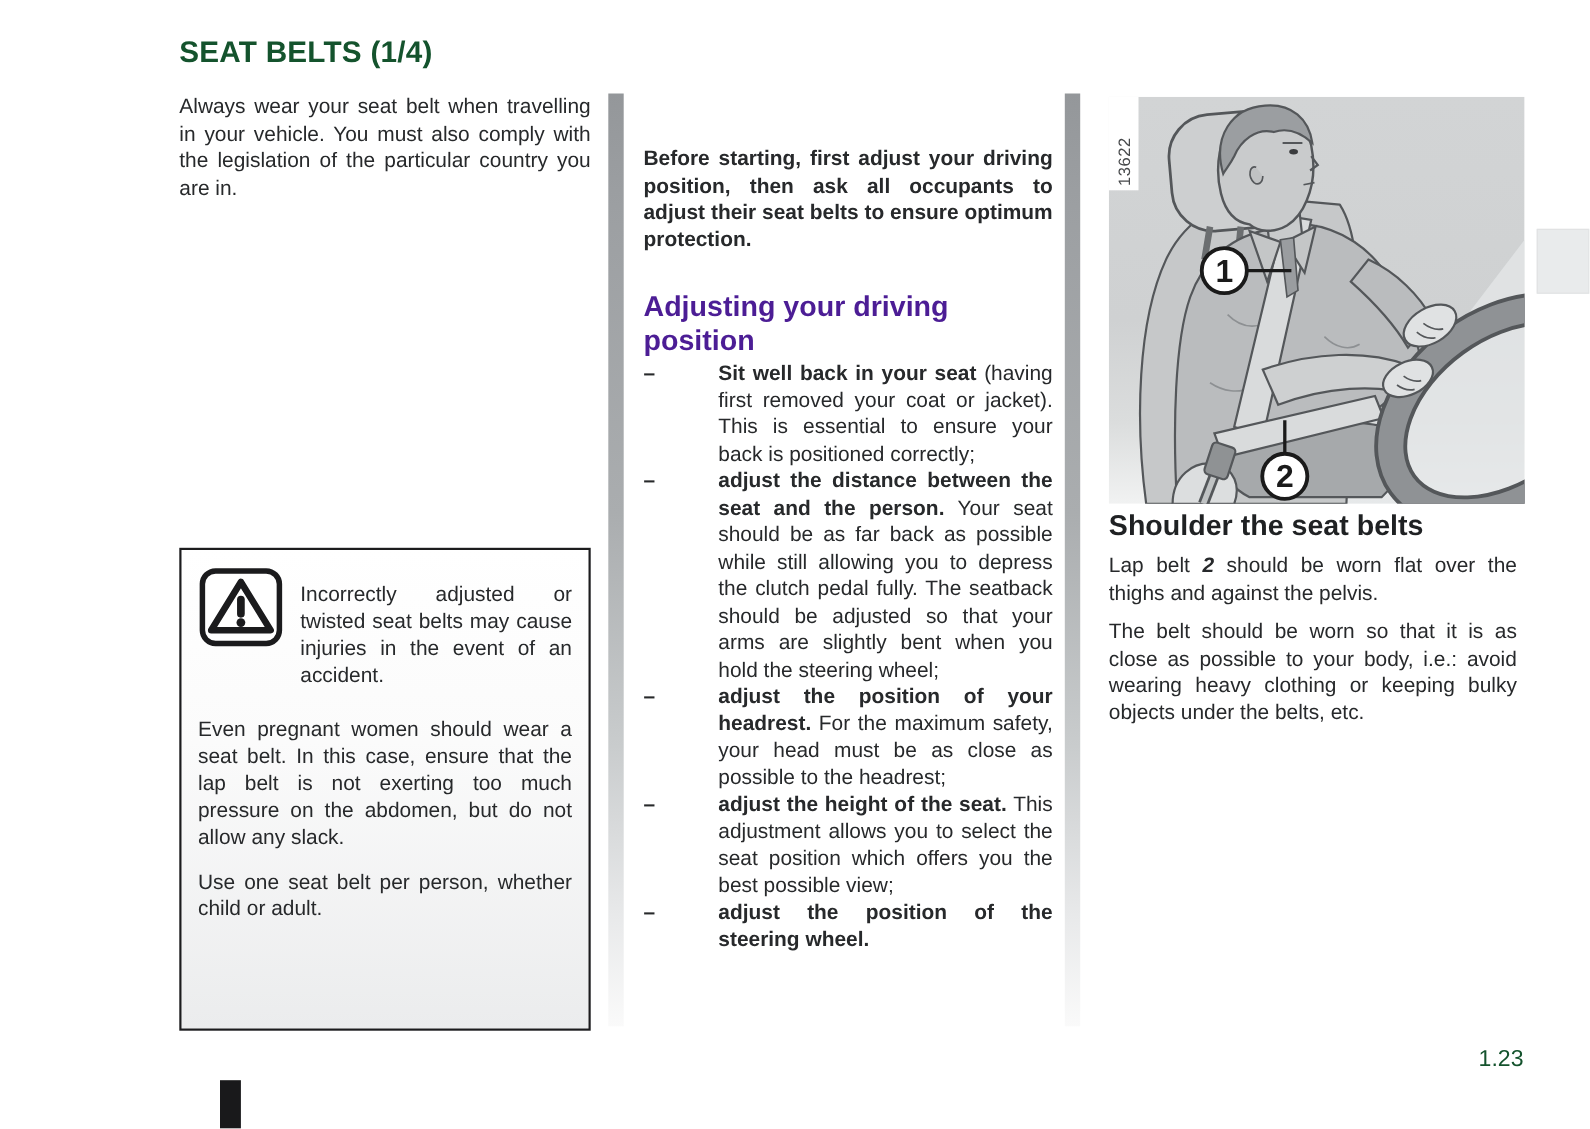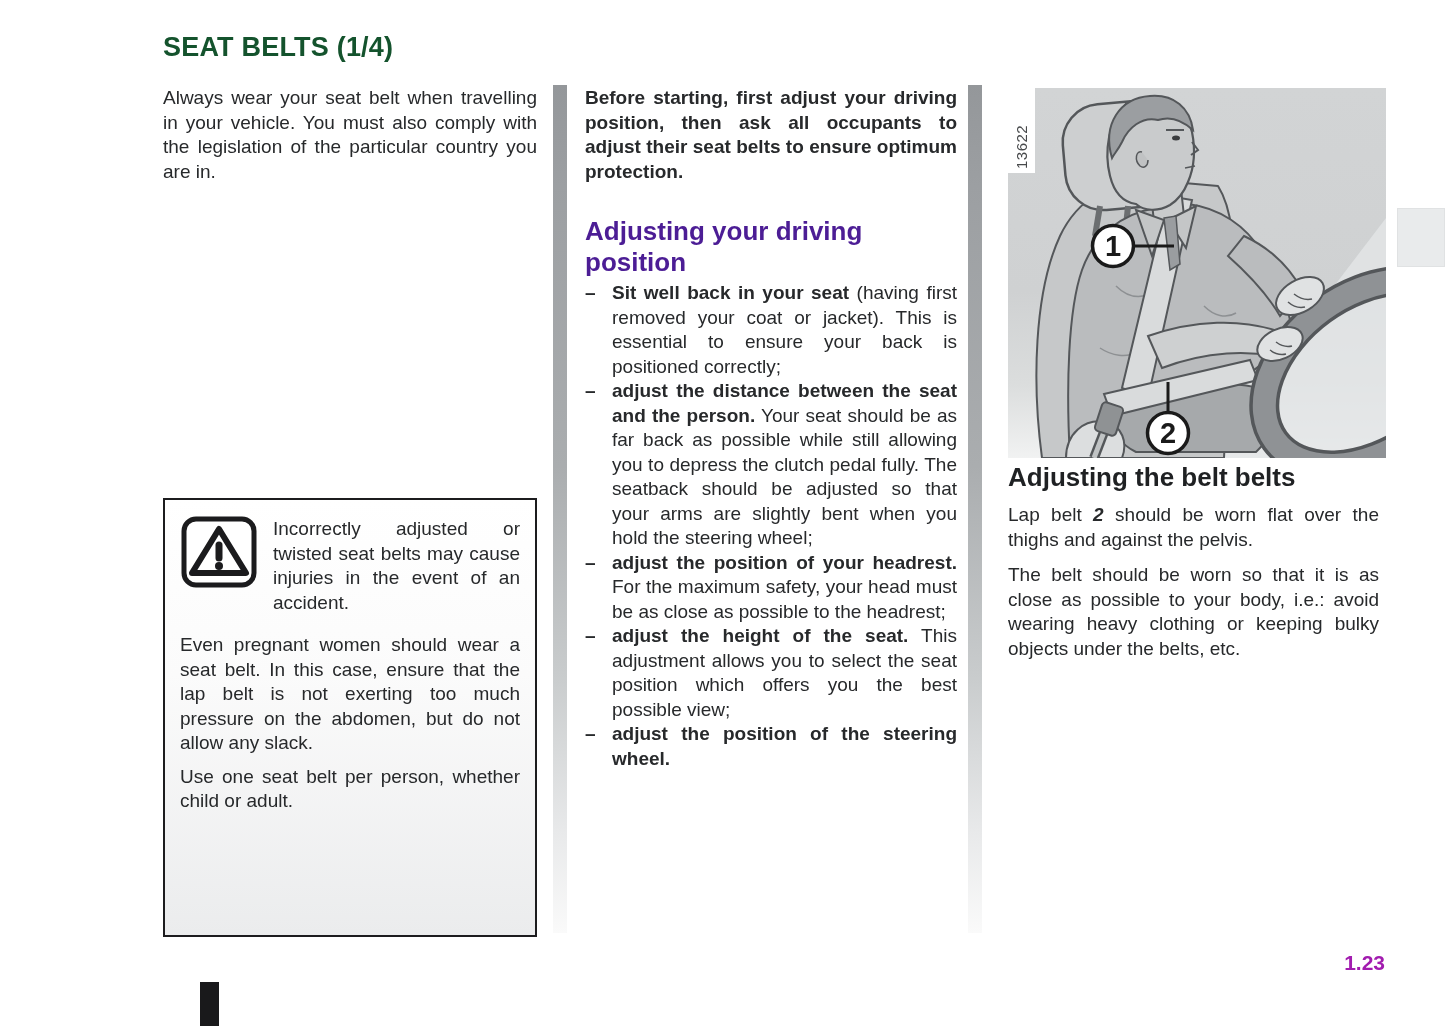--- a/index.html
+++ b/index.html
@@ -10,57 +10,57 @@
   }
   .abs{position:absolute;}
   .page-title{
     left:163px;top:32px;width:700px;
     font-size:27px;font-weight:700;letter-spacing:.2px;color:#14532d;
   }
   
   .col-left{left:163px;top:86px;width:374px;}
   .col-mid{left:585px;top:86px;width:372px;}
   .body-text{font-size:19px;line-height:24.5px;text-align:justify;margin:0;}
-  .lead{font-weight:700;}
+  .lead{font-weight:700;margin-top:47px;}
   .mid-heading{
     margin-top:32px;font-size:26px;font-weight:700;line-height:31px;color:#4c1d95;
   }
   .bullets{margin-top:3px;}
   .bullet{display:flex;}
   .bullet .dash{flex:0 0 27px;font-weight:700;font-size:19px;line-height:24.5px;}
-  .bullet p{flex:1;}
+  .bullet p{flex:1;margin-left:41px;}
   
   .warnbox{
     left:163px;top:498px;width:374px;height:439px;box-sizing:border-box;
     border:2px solid #1c1c1e;padding:13px 15px 13px 15px;
     background:linear-gradient(180deg,#ffffff 0%,#fbfbfb 40%,#ebeced 100%);
   }
   .warnrow{display:flex;gap:13px;margin-bottom:9px;}
   .warnicon{flex:0 0 80px;padding-top:2px;}
-  .warnbox p{margin:4px 0 9px 0;}
+  .warnbox p{margin:16px 0 9px 0;}
   
   .sep{
     top:85px;width:14px;height:848px;
     background:linear-gradient(180deg,#94979a 0%,#9c9fa2 12%,#aaadaf 45%,#c9cccd 70%,#e8e9ea 88%,#fafafa 100%);
   }
   .sep-left{left:553px;}
   .sep-right{left:968px;}
   
   .figure{left:1008px;top:88px;width:378px;height:370px;}
   .right-heading{
     left:1008px;top:462px;width:375px;
     font-size:26px;font-weight:700;line-height:30px;color:#1f2123;
   }
   .col-right{left:1008px;top:503px;width:371px;}
   .col-right p{margin:0 0 11px 0;}
   .num-ref{font-weight:700;font-style:italic;}
   
   .side-tab{left:1397px;top:208px;width:48px;height:59px;background:#e9ebec;border:1px solid #e0e2e3;box-sizing:border-box;}
   .bottom-tab{left:200px;top:982px;width:19px;height:44px;background:#19191b;}
-  .page-num{left:1310px;top:951px;width:75px;text-align:right;font-size:21px;color:#a21caf;font-weight:bold;}
+  .page-num{left:1310px;top:951px;width:75px;text-align:right;font-size:21px;color:#14532d;}
 </style>
 </head>
 <body>
 
 <div class="abs page-title">SEAT BELTS (1/4)</div>
 
 <div class="abs col-left">
   <p class="body-text">Always wear your seat belt when travelling in your vehicle. You must also comply with the legislation of the particular country you are in.</p>
 </div>
 
@@ -185,21 +185,21 @@
     <path d="M126,158 L166,158" stroke="#1a1a1a" stroke-width="3"></path>
     <circle cx="105" cy="158" r="20.5" fill="#ffffff" stroke="#1a1a1a" stroke-width="3.5"></circle>
     <text x="105" y="168" text-anchor="middle" font-size="29" font-weight="bold" fill="#1a1a1a">1</text>
 
     <path d="M160,294 L160,326" stroke="#1a1a1a" stroke-width="3"></path>
     <circle cx="160" cy="345" r="20.5" fill="#ffffff" stroke="#1a1a1a" stroke-width="3.5"></circle>
     <text x="160" y="355" text-anchor="middle" font-size="29" font-weight="bold" fill="#1a1a1a">2</text>
   </svg>
 </div>
 
-<div class="abs right-heading">Adjusting the belt belts</div>
+<div class="abs right-heading">Shoulder the seat belts</div>
 <div class="abs col-right">
   <p class="body-text"><span>Lap belt </span><span class="num-ref">2</span><span> should be worn flat over the thighs and against the pelvis.</span></p>
   <p class="body-text"><span>The belt should be worn so that it is as close as possible to your body, i.e.: avoid wearing heavy clothing or keeping bulky objects under the belts, etc.</span><span class="num-ref"></span><span></span></p>
 </div>
 
 <div class="abs side-tab"></div>
 <div class="abs bottom-tab"></div>
 <div class="abs page-num">1.23</div>
 
 </body></html>

